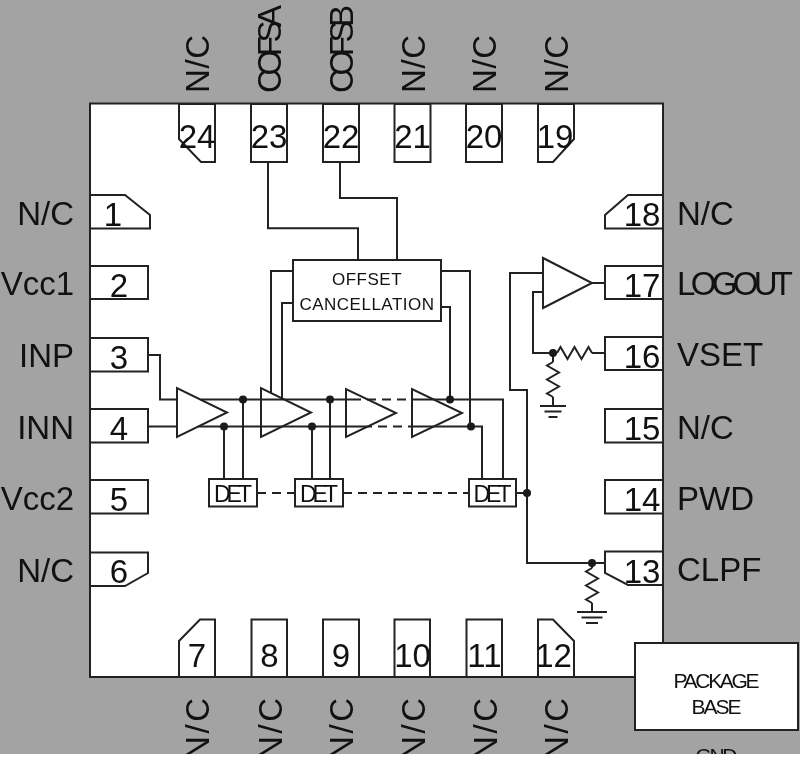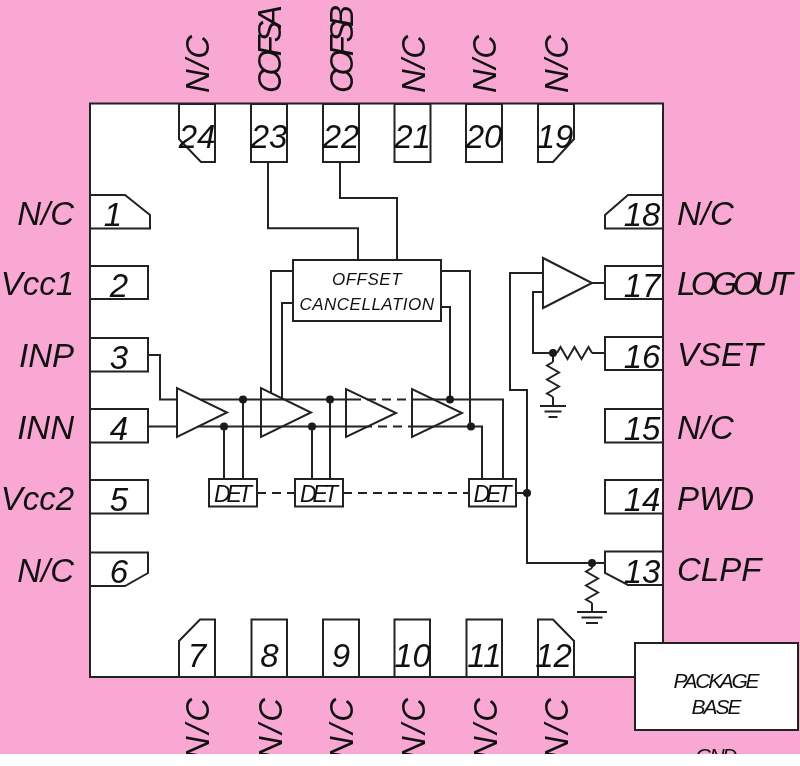--- a/index.html
+++ b/index.html
@@ -1,16 +1,16 @@
 <!DOCTYPE html>
 <html><head>
 <meta charset="utf-8">
 <style>
   html,body{margin:0;padding:0;background:#fff;}
-  #stage{position:relative;width:800px;height:754px;background:#f9a8d4;overflow:hidden;font-style:italic;}
+  #stage{position:relative;width:800px;height:754px;background:#a3a3a3;overflow:hidden;}
   svg{position:absolute;left:0;top:0;}
   .ln{stroke:#222;stroke-width:2;fill:none;}
   .lnd{stroke:#222;stroke-width:2;fill:none;stroke-dasharray:9 6;}
   .box{stroke:#222;stroke-width:2;fill:#fff;}
   .tri{stroke:#222;stroke-width:2;fill:none;}
   .dot{fill:#1a1a1a;stroke:none;}
   text{font-family:"Liberation Sans","DejaVu Sans",sans-serif;fill:#111;}
   .pinnum{font-size:33px;text-anchor:middle;}
   .lblL{font-size:33px;text-anchor:end;}
   .lblR{font-size:33px;text-anchor:start;}

